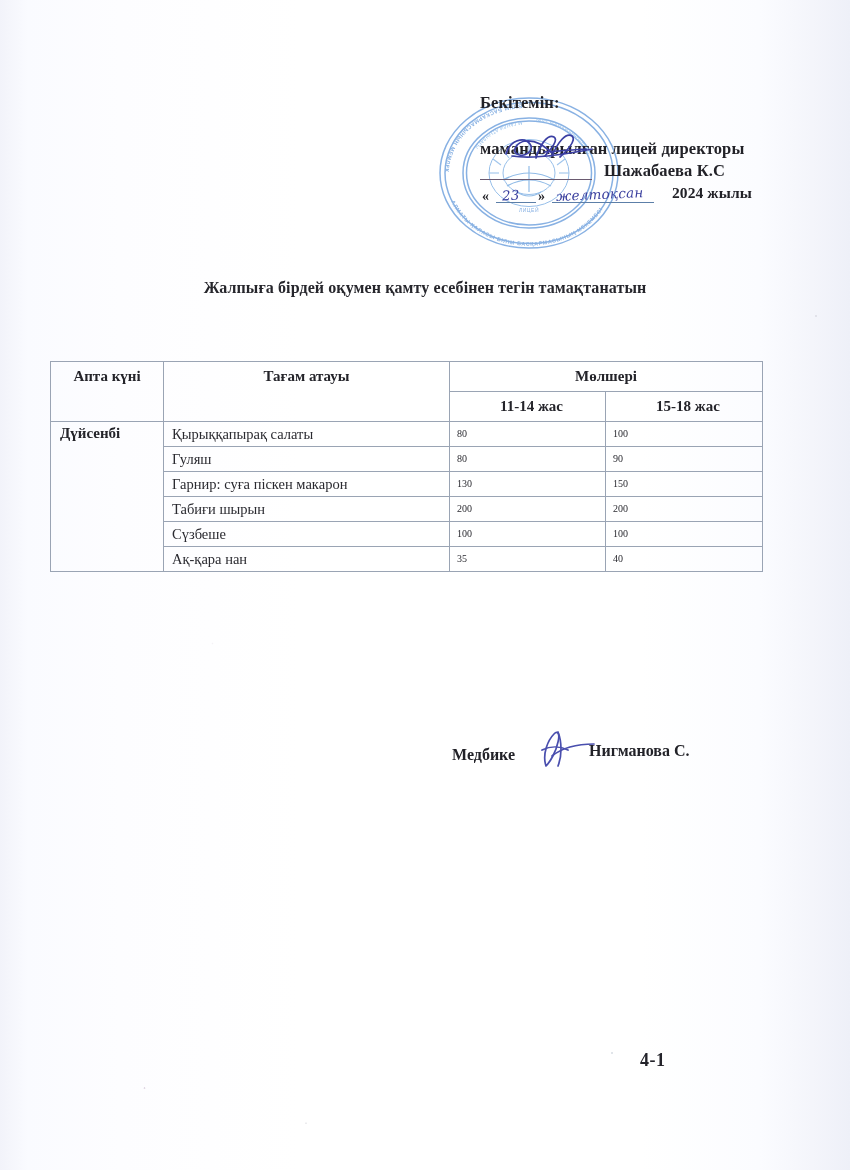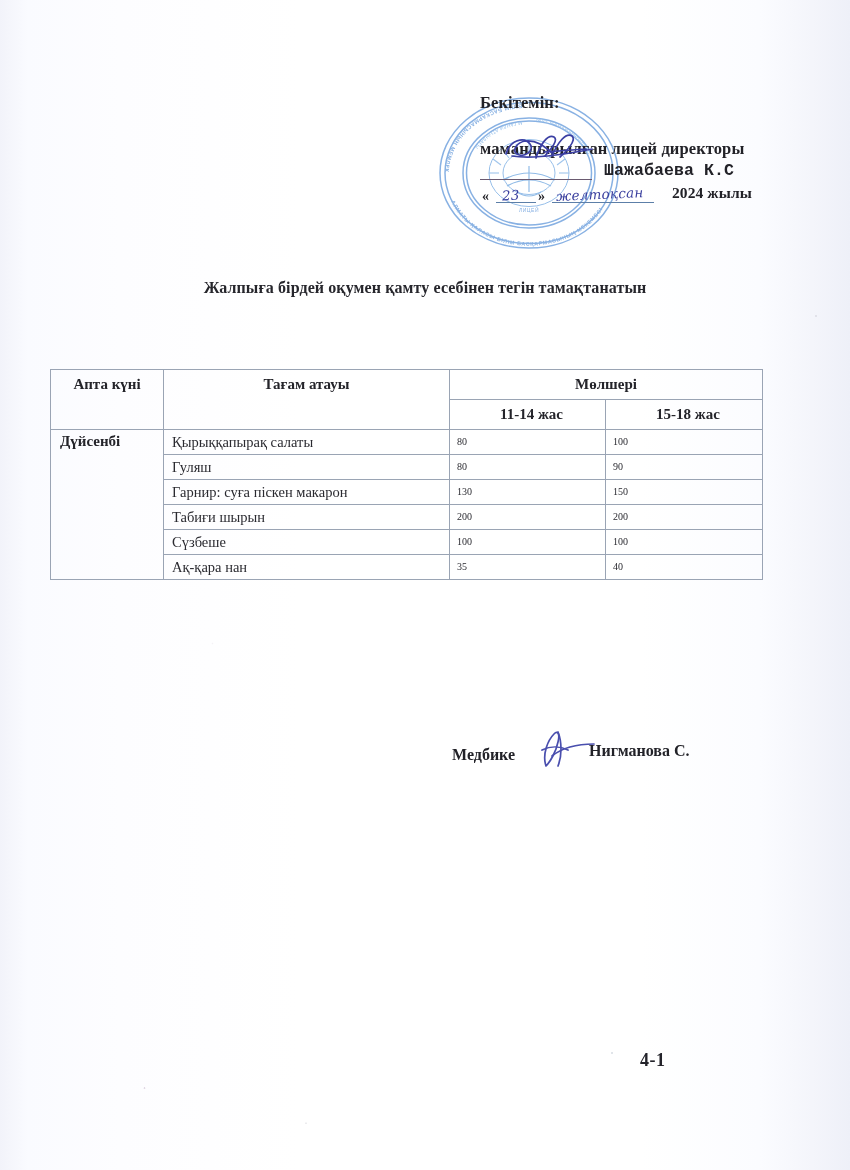--- a/index.html
+++ b/index.html
@@ -73,21 +73,20 @@
     bottom: 2px;
     width: 112px;
     height: 1px;
     background: #6a5a70;
   }
   .sig-line .name {
     position: absolute;
     left: 124px;
     bottom: 1px;
     white-space: nowrap;
-    font-family: Liberation Mono, monospace;
   }
 
   .date-line {
     position: relative;
     height: 24px;
     font-size: 15.5px;
   }
   .date-line .q1 { position: absolute; left: 2px; top: 4px; font-size: 14px; }
   .date-line .daybox {
     position: absolute; left: 16px; top: 3px;
@@ -171,21 +170,20 @@
     left: 50px;
     top: 361px;
     width: 712px;
     z-index: 3;
   }
   table.menu {
     border-collapse: collapse;
     width: 712px;
     table-layout: fixed;
     background: transparent;
-    margin-top: 8px;
   }
   table.menu td, table.menu th {
     border: 1px solid #9aa4b4;
     padding: 0;
     vertical-align: top;
     background: transparent;
   }
   table.menu th {
     font-weight: bold;
     font-size: 15px;

